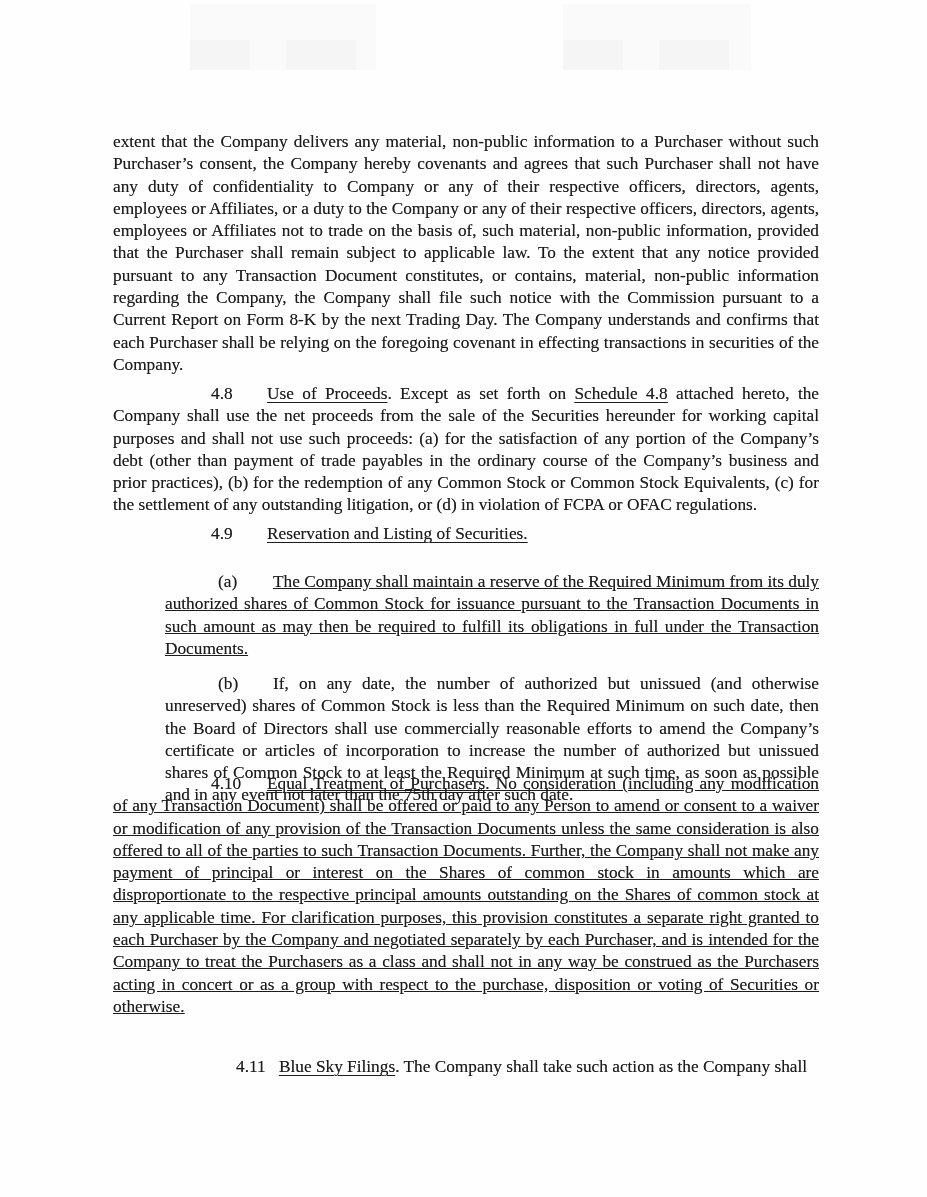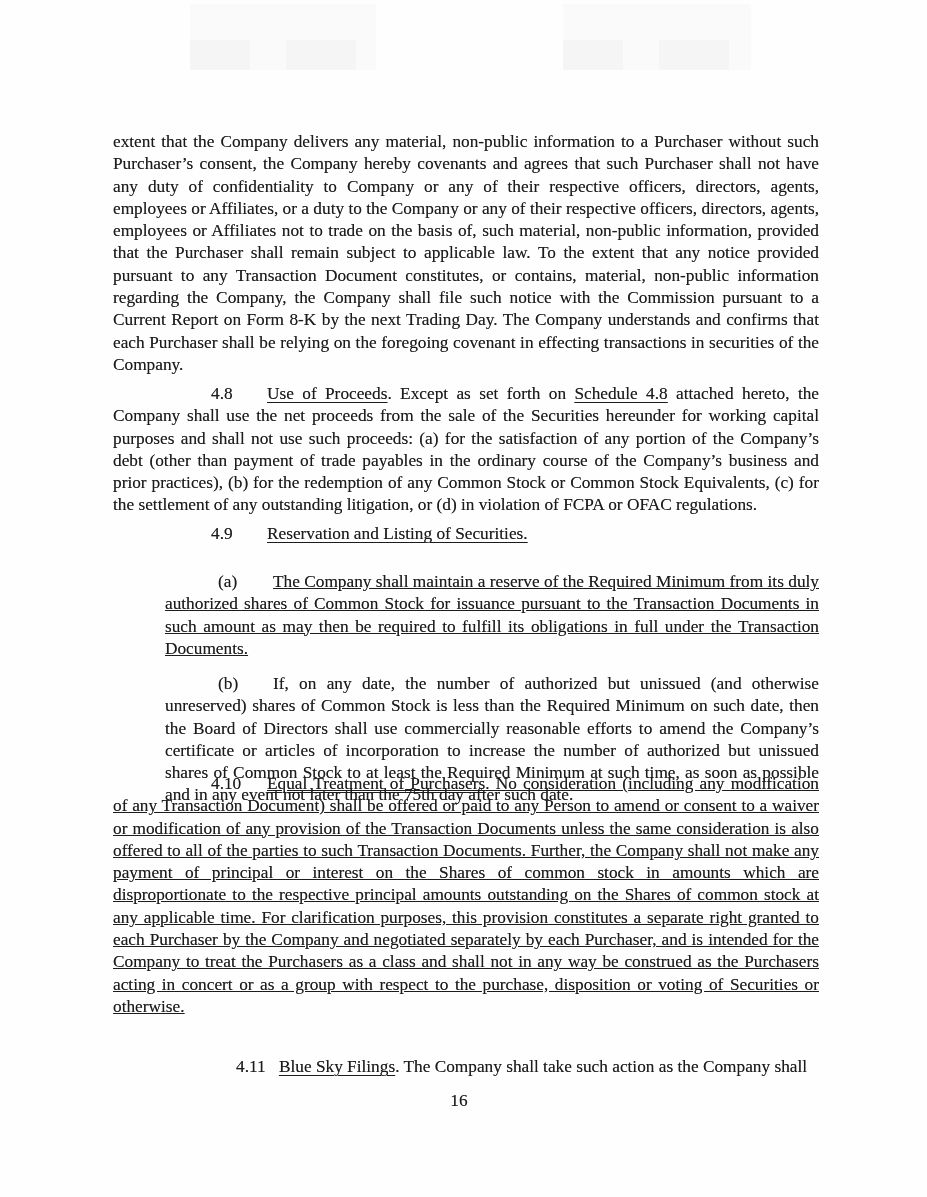--- a/index.html
+++ b/index.html
@@ -65,15 +65,14 @@
   <p class="para sect" id="s49"><span class="num">4.9</span><span class="u">Reservation and Listing of Securities.</span></p>
 
   <p class="para sub" id="sa"><span class="sublabel">(a)</span><span>The Company shall maintain a reserve of the Required Minimum from its duly authorized shares of Common Stock for issuance pursuant to the Transaction Documents in such amount as may then be required to fulfill its obligations in full under the Transaction Documents.</span></p>
 
   <p class="para sub" id="sb"><span class="sublabel">(b)</span><span>If, on any date, the number of authorized but unissued (and otherwise unreserved) shares of Common Stock is less than the Required Minimum on such date, then the Board of Directors shall use commercially reasonable efforts to amend the Company’s certificate or articles of incorporation to increase the number of authorized but unissued shares of Common Stock to at least the Required Minimum at such time, as soon as possible and in any event not later than the 75th day after such date.</span></p>
 
   <p class="para sect" id="s410"><span class="num">4.10</span><span class="u">Equal Treatment of Purchasers</span><span>.  No consideration (including any modification of any Transaction Document) shall be offered or paid to any Person to amend or consent to a waiver or modification of any provision of the Transaction Documents unless the same consideration is also offered to all of the parties to such Transaction Documents. Further, the Company shall not make any payment of principal or interest on the Shares of common stock in amounts which are disproportionate to the respective principal amounts outstanding on the Shares of common stock at any applicable time.  For clarification purposes, this provision constitutes a separate right granted to each Purchaser by the Company and negotiated separately by each Purchaser, and is intended for the Company to treat the Purchasers as a class and shall not in any way be construed as the Purchasers acting in concert or as a group with respect to the purchase, disposition or voting of Securities or otherwise.</span></p>
 
   <p class="para sect" id="s411"><span class="num">4.11</span><span class="u">Blue Sky Filings</span><span>.  The Company shall take such action as the Company shall</span></p>
 
-  <div class="pagenum">16</div>
 
 </div>
 
 </body></html>

